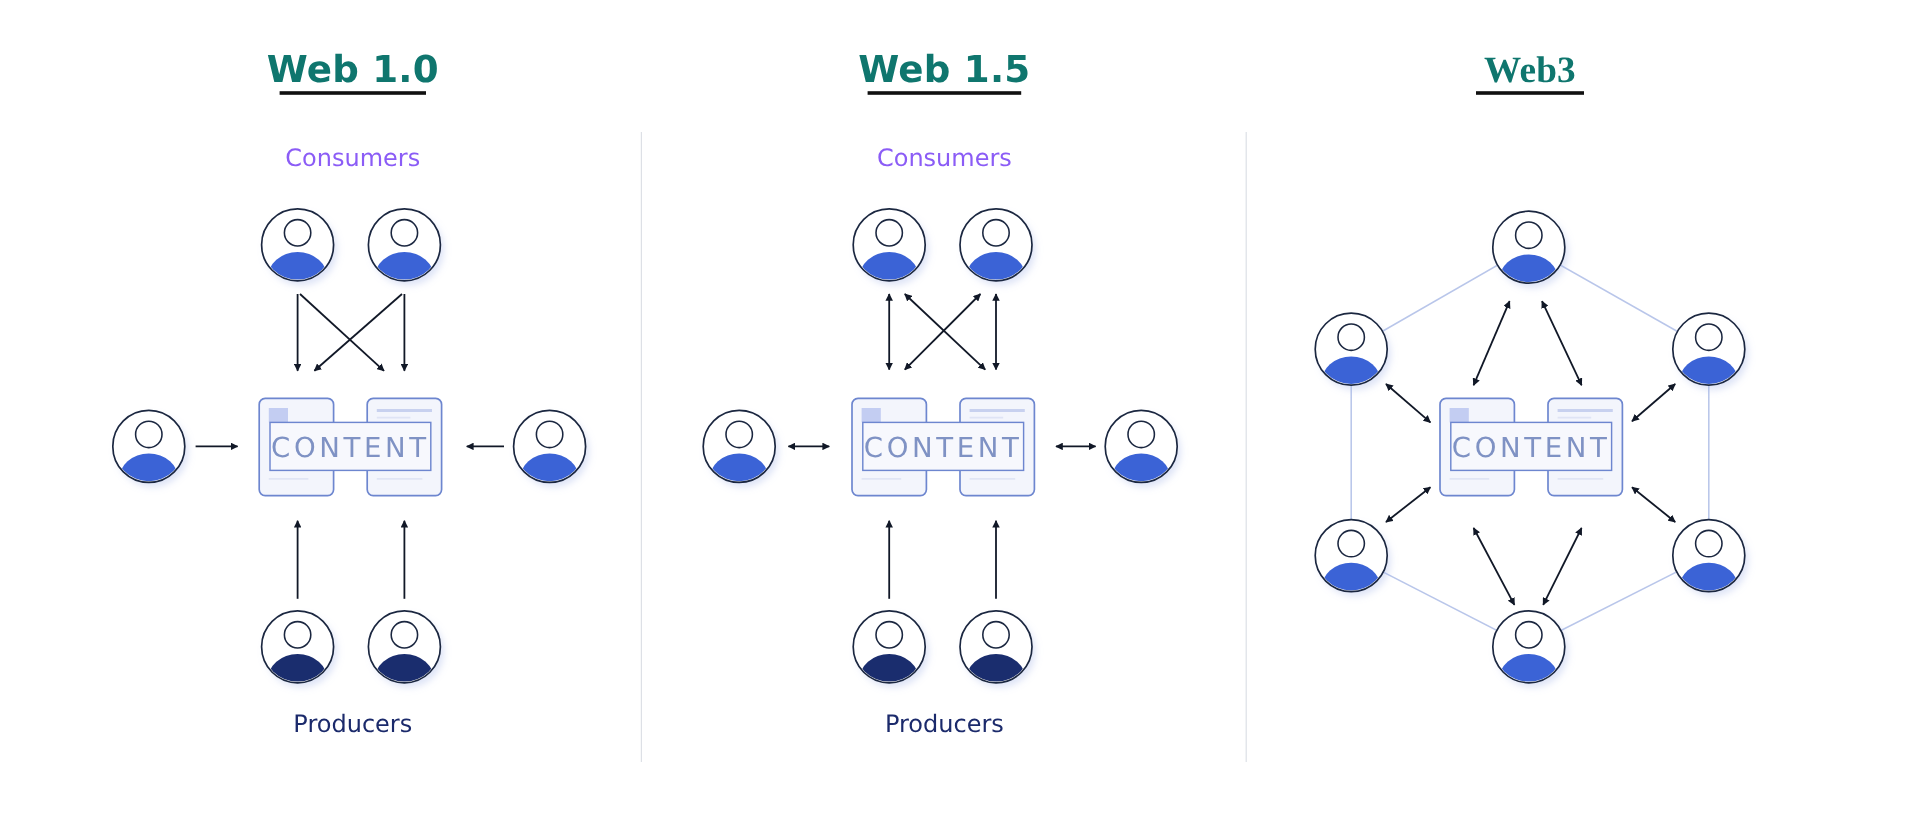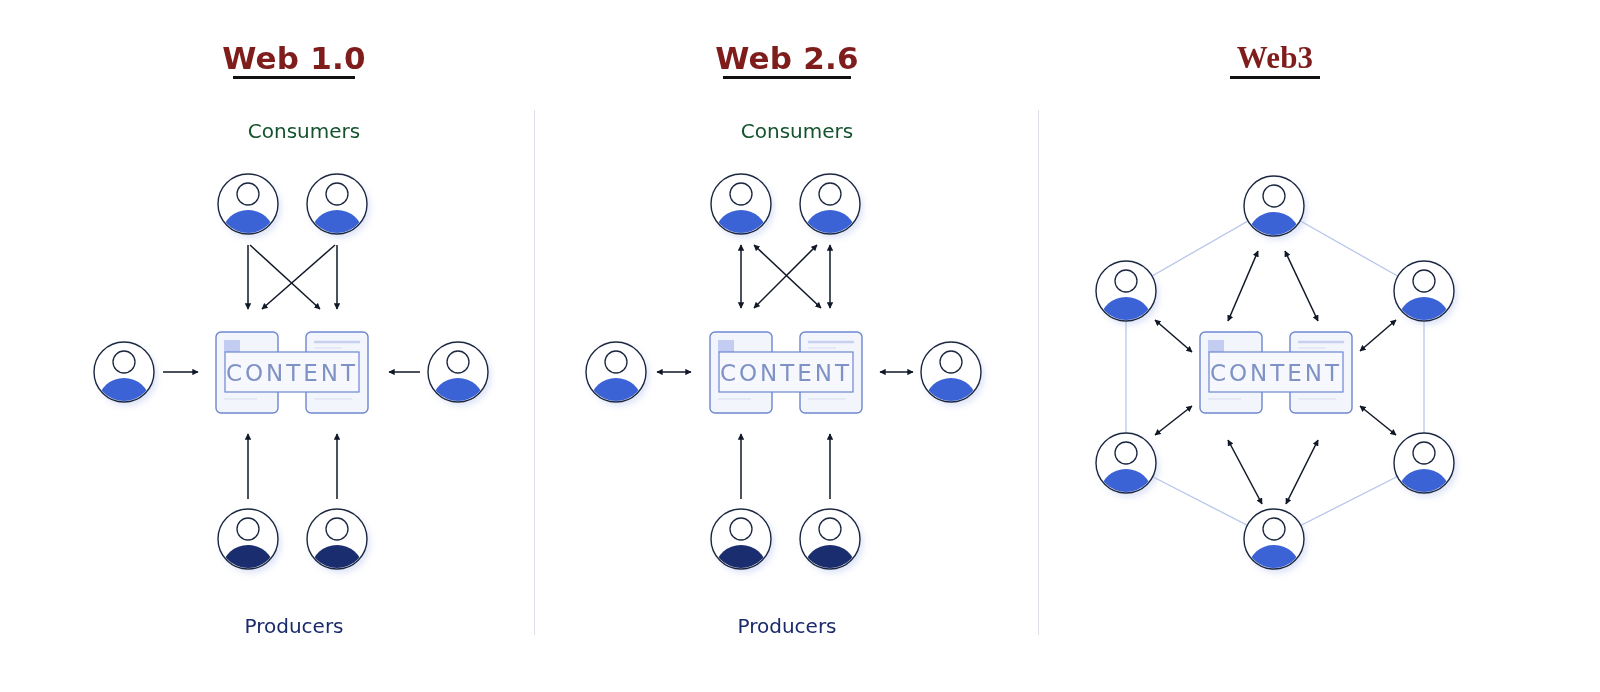--- a/index.html
+++ b/index.html
@@ -1,33 +1,33 @@
 <!DOCTYPE html>
 <html><head>
 <meta charset="utf-8">
 <style>
   html, body { margin: 0; padding: 0; background: #ffffff; }
   body { width: 1600px; height: 692px; position: relative; overflow: hidden; font-family: "DejaVu Sans", sans-serif; }
   #stage { position: absolute; left: 0; top: 0; width: 1600px; height: 692px; }
-  .title { position: absolute; top: 40px; font-size: 31px; font-weight: bold; color: #7f1d1d; letter-spacing: 0.2px; transform: translateX(-50%); white-space: nowrap; }
+  .title { position: absolute; top: 40px; font-size: 31px; font-weight: bold; color: #0f766e; letter-spacing: 0.2px; transform: translateX(-50%); white-space: nowrap; }
   .title-ul { position: absolute; top: 76px; height: 3px; background: #111111; transform: translateX(-50%); }
   .grp-label { position: absolute; font-size: 20px; transform: translateX(-50%); white-space: nowrap; }
-  .consumers { color: #14532d; margin-left: 10px; }
-  .producers { color: #1b2a6b; margin-top: 23px; }
+  .consumers { color: #8b5cf6; }
+  .producers { color: #1b2a6b; }
   .divider { position: absolute; top: 110px; height: 525px; width: 1px; background: #dde0e6; }
   svg text { font-family: "DejaVu Sans", sans-serif; }
 </style>
 </head>
 <body>
 
 <div id="stage">
 
   <div class="title" style="left:294px;">Web 1.0</div>
   <div class="title-ul" style="left:294px; width:122px;"></div>
-  <div class="title" style="left:787px;">Web 2.6</div>
+  <div class="title" style="left:787px;">Web 1.5</div>
   <div class="title-ul" style="left:787px; width:128px;"></div>
   <div class="title" style="left:1275px;font-family:Liberation Serif, serif;">Web3</div>
   <div class="title-ul" style="left:1275px; width:90px;"></div>
 
   <div class="grp-label consumers" style="left:294px; top:119px;">Consumers</div>
   <div class="grp-label producers" style="left:294px; top:591px;">Producers</div>
   <div class="grp-label consumers" style="left:787px; top:119px;">Consumers</div>
   <div class="grp-label producers" style="left:787px; top:591px;">Producers</div>
 
   <div class="divider" style="left:534px;"></div>

